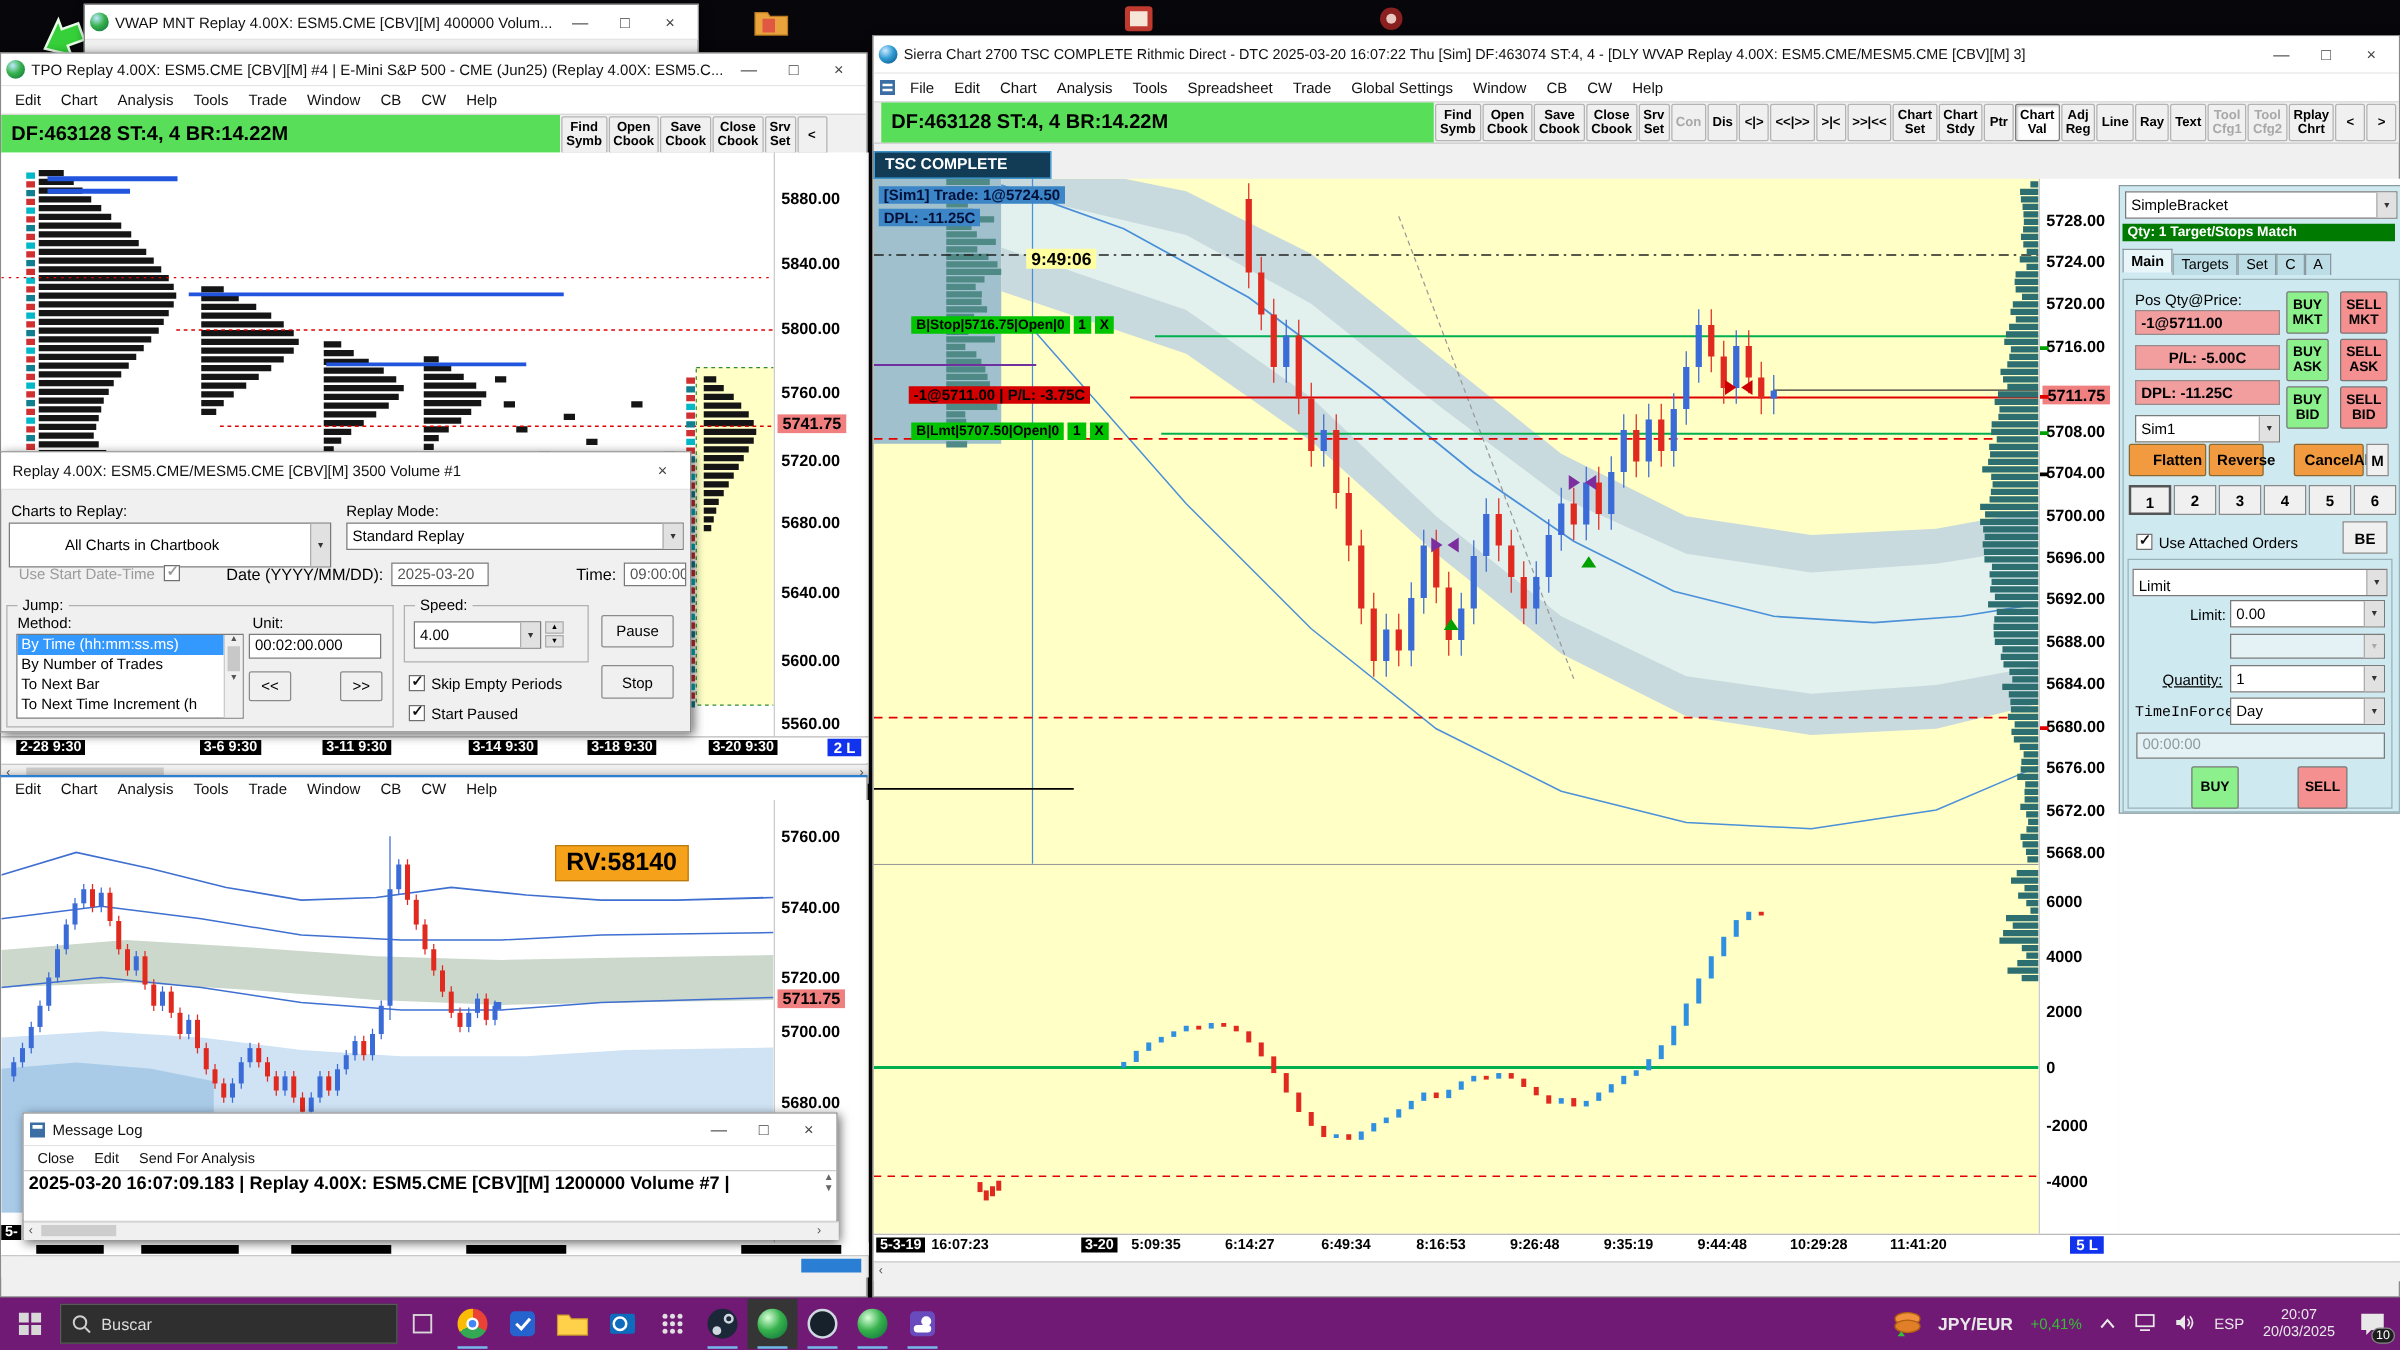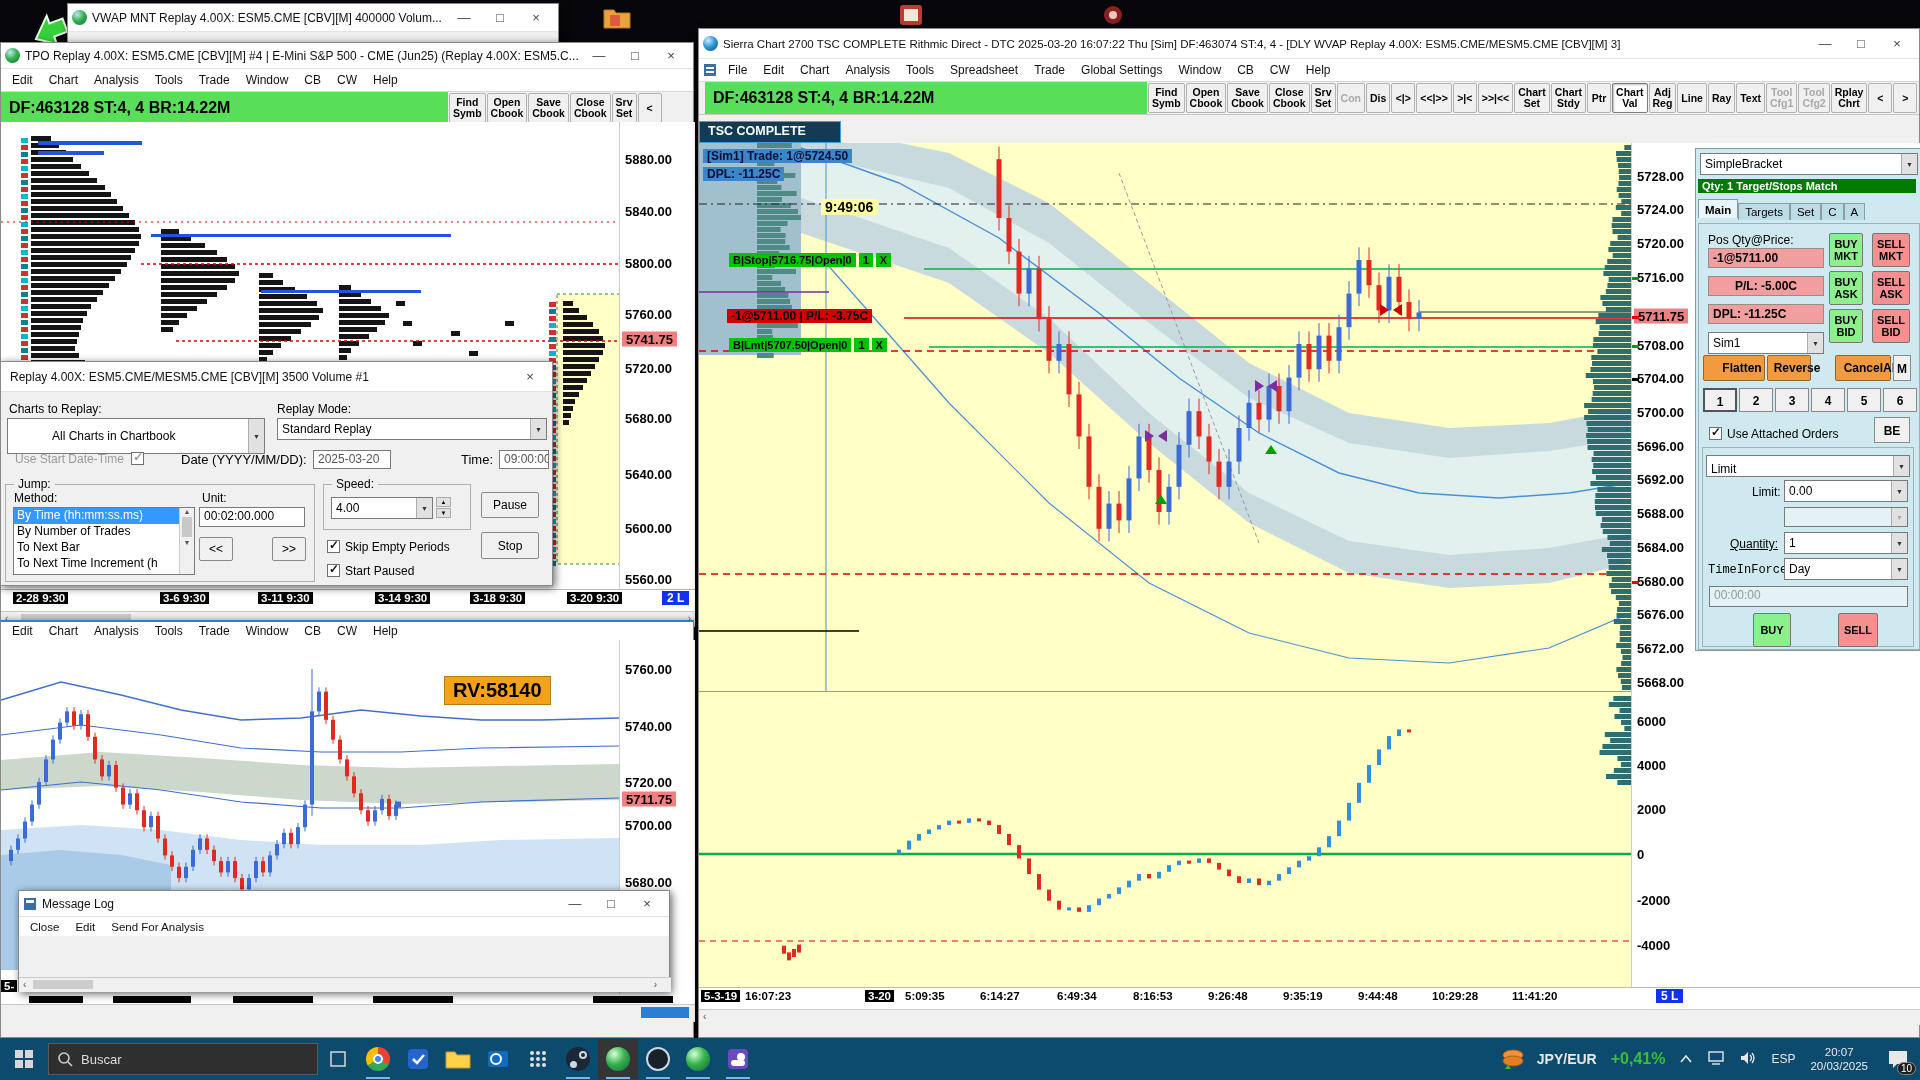--- a/index.html
+++ b/index.html
@@ -57,21 +57,21 @@
   .obtn { position:absolute; background:#f29a3f; border:1px solid #8a6a30; border-radius:2px; font-weight:bold; font-size:12px; color:#000; display:flex; align-items:center; justify-content:center;padding-left:16px; }
   .obtn::first-letter { text-decoration:underline; }
   .qbtn { position:absolute; background:#f0f0f0; border:1px solid #8a8a8a; font-size:12px; font-weight:bold; text-align:center; line-height:22px; }
 
   
   .ch-lbl { position:absolute; font-weight:bold; font-size:12px; padding:0 4px; white-space:nowrap; }
   .ord { position:absolute; display:flex; gap:3px; }
   .ord span { background:#00c400; color:#000; font-weight:bold; font-size:11px; padding:1px 4px; }
 
   
-  #taskbar { position:absolute; left:0; top:1038px; width:1920px; height:42px; background:#0c4a6e; display:flex; align-items:center; z-index:50; }
+  #taskbar { position:absolute; left:0; top:1038px; width:1920px; height:42px; background:#701a75; display:flex; align-items:center; z-index:50; }
   .tico { width:40px; height:40px; display:flex; align-items:center; justify-content:center; position:relative; flex:none; }
   .runline { position:absolute; bottom:0; left:8px; right:8px; height:2px; background:#76b9ed; }
   .trayico { color:#e8e8e8; font-size:13px; margin:0 7px; flex:none; }
 
   svg { position:absolute; overflow:hidden; }
   .desk-ico { position:absolute; z-index:1; }
 </style>
 </head>
 <body>
 
@@ -615,20 +615,24 @@
       <span class="ttl">Message Log</span>
       <span class="wc">—</span>
       <span class="wc">□</span>
       <span class="wc">×</span>
     </div>
     <div class="menubar" id="mlmenu" style="height:19px;font-size:11.5px;">
         <div class="mi">Close</div>
         <div class="mi">Edit</div>
         <div class="mi">Send For Analysis</div>
       </div>
+    <div style="position:relative;background:#fff;height:40px;border-top:1px solid #ccc;">
+      <div style="font-weight:bold;font-size:14.5px;padding:2px 4px;white-space:nowrap;overflow:hidden;width:620px;">2025-03-20  16:07:09.183 | Replay 4.00X: ESM5.CME [CBV][M]  1200000 Volume #7 |</div>
+      <div style="position:absolute;right:2px;top:0;font-size:8px;color:#666;">▲<br>▼</div>
+    </div>
     <div class="sbar" style="left:0;top:86px;width:652px;height:15px;position:absolute;">
       <span class="sarrow" style="left:0;">‹</span>
         <span class="sarrow" style="right:10px;">›</span>
       <div class="sthumb" style="left:14px;width:60px;height:9px;"></div>
     </div>
   </div>
 
   <div class="win" id="mainwin" style="left:698px;top:28px;width:1222px;height:1010px;z-index:5;">
     <div class="tbar" style="height:30px;">
       <span class="globe" style="background:radial-gradient(circle at 35% 30%, #cfeaff 0%, #2f9bd4 45%, #0b4a7a 100%);"></span>
@@ -1324,21 +1328,21 @@
     <div style="flex:1;"></div>
 
     <div class="tico" style="width:34px;">
       <svg width="28" height="28">
           <ellipse cx="14" cy="10" rx="10" ry="5" fill="#f2913d" stroke="#b05f10"></ellipse>
           <ellipse cx="14" cy="16" rx="10" ry="5" fill="#e07f28" stroke="#b05f10"></ellipse>
           <polygon points="6,24 12,24 9,20" fill="#35c035"></polygon>
         </svg>
     </div>
     <span class="trayico" style="font-size:14px;font-weight:bold;">JPY/EUR</span>
-    <span class="trayico" style="font-size:16px;color:#35c035;font-weight:bold;text-align:right;">+0,41%</span>
+    <span class="trayico" style="font-size:12px;color:#35c035;font-weight:normal;text-align:right;">+0,41%</span>
     <span class="trayico"><svg width="14" height="10" style="position:static;">
           <polyline points="2,8 7,2 12,8" fill="none" stroke="#e8e8e8" stroke-width="1.6"></polyline>
         </svg></span>
     <span class="trayico"><svg width="18" height="14" style="position:static;">
           <rect x="2" y="1" width="14" height="9" fill="none" stroke="#e8e8e8" stroke-width="1.4"></rect>
           <line x1="5" y1="13" x2="13" y2="13" stroke="#e8e8e8" stroke-width="1.4"></line>
         </svg></span>
     <span class="trayico"><svg width="18" height="14" style="position:static;">
           <polygon points="2,5 5,5 9,1 9,13 5,9 2,9" fill="#e8e8e8"></polygon>
           <path d="M11 4 Q14 7 11 10 M13 2 Q17 7 13 12" stroke="#e8e8e8" fill="none" stroke-width="1.3"></path>

